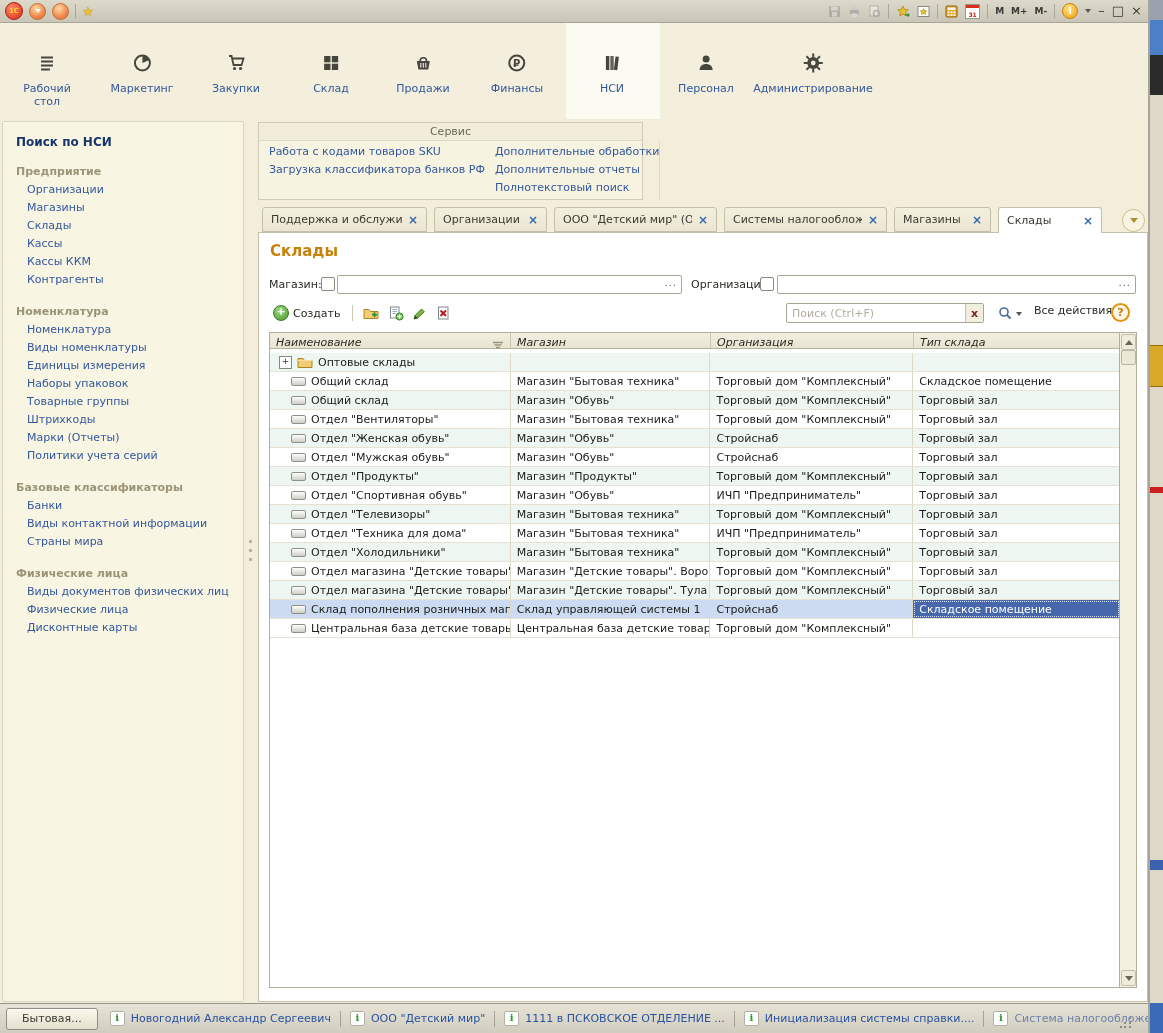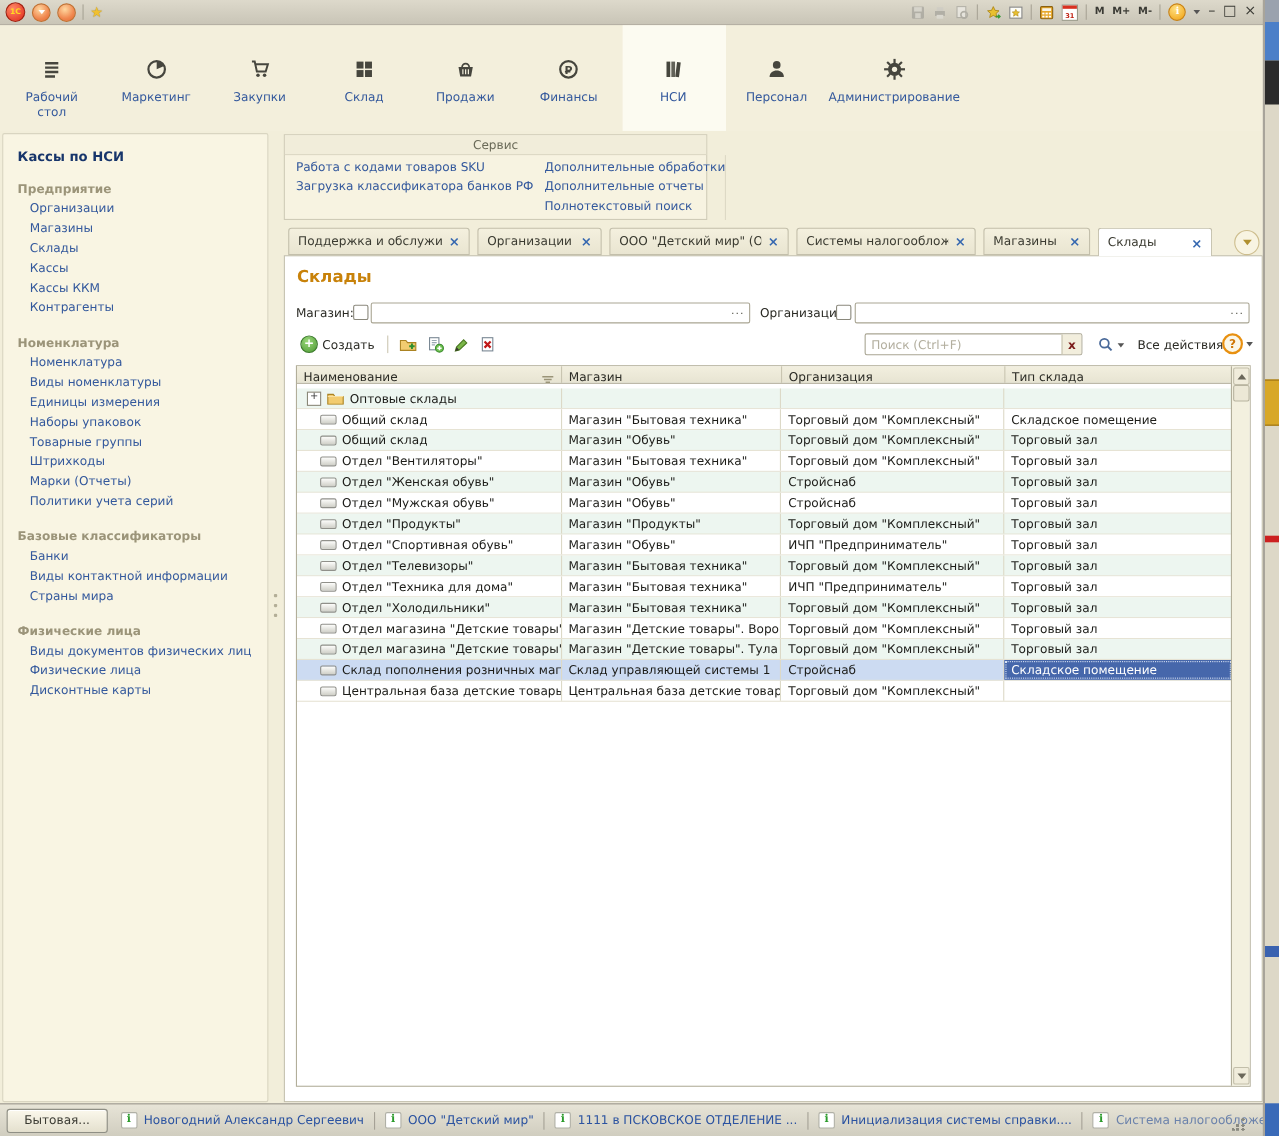--- a/index.html
+++ b/index.html
@@ -81,26 +81,26 @@
   .plus-ic{width:14px;height:14px;border-radius:50%;background:radial-gradient(circle at 40% 30%,#9ad87a,#4e9a34);
     border:1px solid #3a7a2a;color:#fff;font-weight:bold;font-size:11px;line-height:12px;text-align:center;}
   .vsep{width:1px;height:16px;background:#ccc8b4;margin:0 7px;}
   .tbtn{width:24px;height:20px;display:flex;align-items:center;justify-content:center;cursor:pointer;border-radius:2px;}
   .search{position:absolute;left:527px;top:70px;width:198px;height:20px;display:flex;border:1px solid #a9a593;border-radius:2px;background:#fff;box-sizing:border-box;}
   .search input{border:0;outline:none;flex:1;padding:0 5px;font:inherit;color:#333;background:transparent;}
   .search input::placeholder{color:#b2ae9e;}
   .sclear{width:17px;background:#f2eedd;border-left:1px solid #c6c2ae;color:#7a1a1a;font-weight:bold;
     display:flex;align-items:center;justify-content:center;cursor:pointer;font-size:11px;}
   .magbtn{position:absolute;left:739px;top:73px;display:flex;align-items:center;gap:3px;cursor:pointer;}
-  .allact{position:absolute;left:769px;top:70px;height:20px;display:flex;align-items:center;gap:21px;background:none;border:0;font:inherit;color:#2a2a24;cursor:pointer;}
+  .allact{position:absolute;left:769px;top:70px;height:20px;display:flex;align-items:flex-end;gap:21px;background:none;border:0;font:inherit;color:#2a2a24;cursor:pointer;flex-direction:column;}
   .help{position:absolute;left:852px;top:70px;width:15px;height:15px;border-radius:50%;border:2px solid #e89010;
     color:#d07808;font-weight:bold;display:flex;align-items:center;justify-content:center;background:#fbf7e8;cursor:pointer;font-size:11px;}
   
   .grid{position:absolute;left:10px;top:99px;width:868px;height:656px;border:1px solid #b2ae9a;box-sizing:border-box;background:#fff;}
-  .ghead{display:flex;height:16px;background:linear-gradient(#f2efdf,#e7e4d2);border-bottom:1px solid #b6b2a0;box-sizing:border-box;}
+  .ghead{display:flex;height:16px;background:linear-gradient(#f2efdf,#e7e4d2);border-bottom:1px solid #b6b2a0;box-sizing:border-box;font-style:italic;}
   .gh{box-sizing:border-box;border-right:1px solid #c9c5b1;padding:3px 0 0 6px;color:#2a2a24;position:relative;cursor:pointer;}
   .gh:last-child{border-right:0;}
   .sortic{position:absolute;right:6px;top:6px;}
   .gbody{position:absolute;left:0;top:20px;right:16px;bottom:0;overflow:hidden;}
   .grow{display:flex;height:19px;border-bottom:1px solid #e6e3d4;box-sizing:border-box;background:#fff;cursor:pointer;}
   .grow.tint{background:#edf6f0;}
   .grow.selected{background:#ccdbf2;}
   .gc{box-sizing:border-box;border-right:1px solid #dcd9c7;padding:3px 2px 0 6px;white-space:nowrap;overflow:hidden;color:#1c1c18;}
   .gc:last-child{border-right:0;}
   .gc.namec{display:flex;align-items:center;padding-top:0;gap:5px;}
@@ -326,21 +326,21 @@
               </g>
               <circle cx="10" cy="10" r="2.4" fill="#f3efdc"></circle>
             </svg>
           </span>
           <span class="rlabel">Администрирование</span>
         </div>
       </div>
   </div>
 
   <div class="sidebar">
-    <div class="sb-title">Кассы по НСИ</div>
+    <div class="sb-title">Поиск по НСИ</div>
     <div id="sidebar-sections">
         <div class="side-sec">
           <h3>Предприятие</h3>
           <div class="sitem">Организации</div>
           <div class="sitem">Магазины</div>
           <div class="sitem">Склады</div>
           <div class="sitem">Кассы</div>
           <div class="sitem">Кассы ККМ</div>
           <div class="sitem">Контрагенты</div>
         </div>

